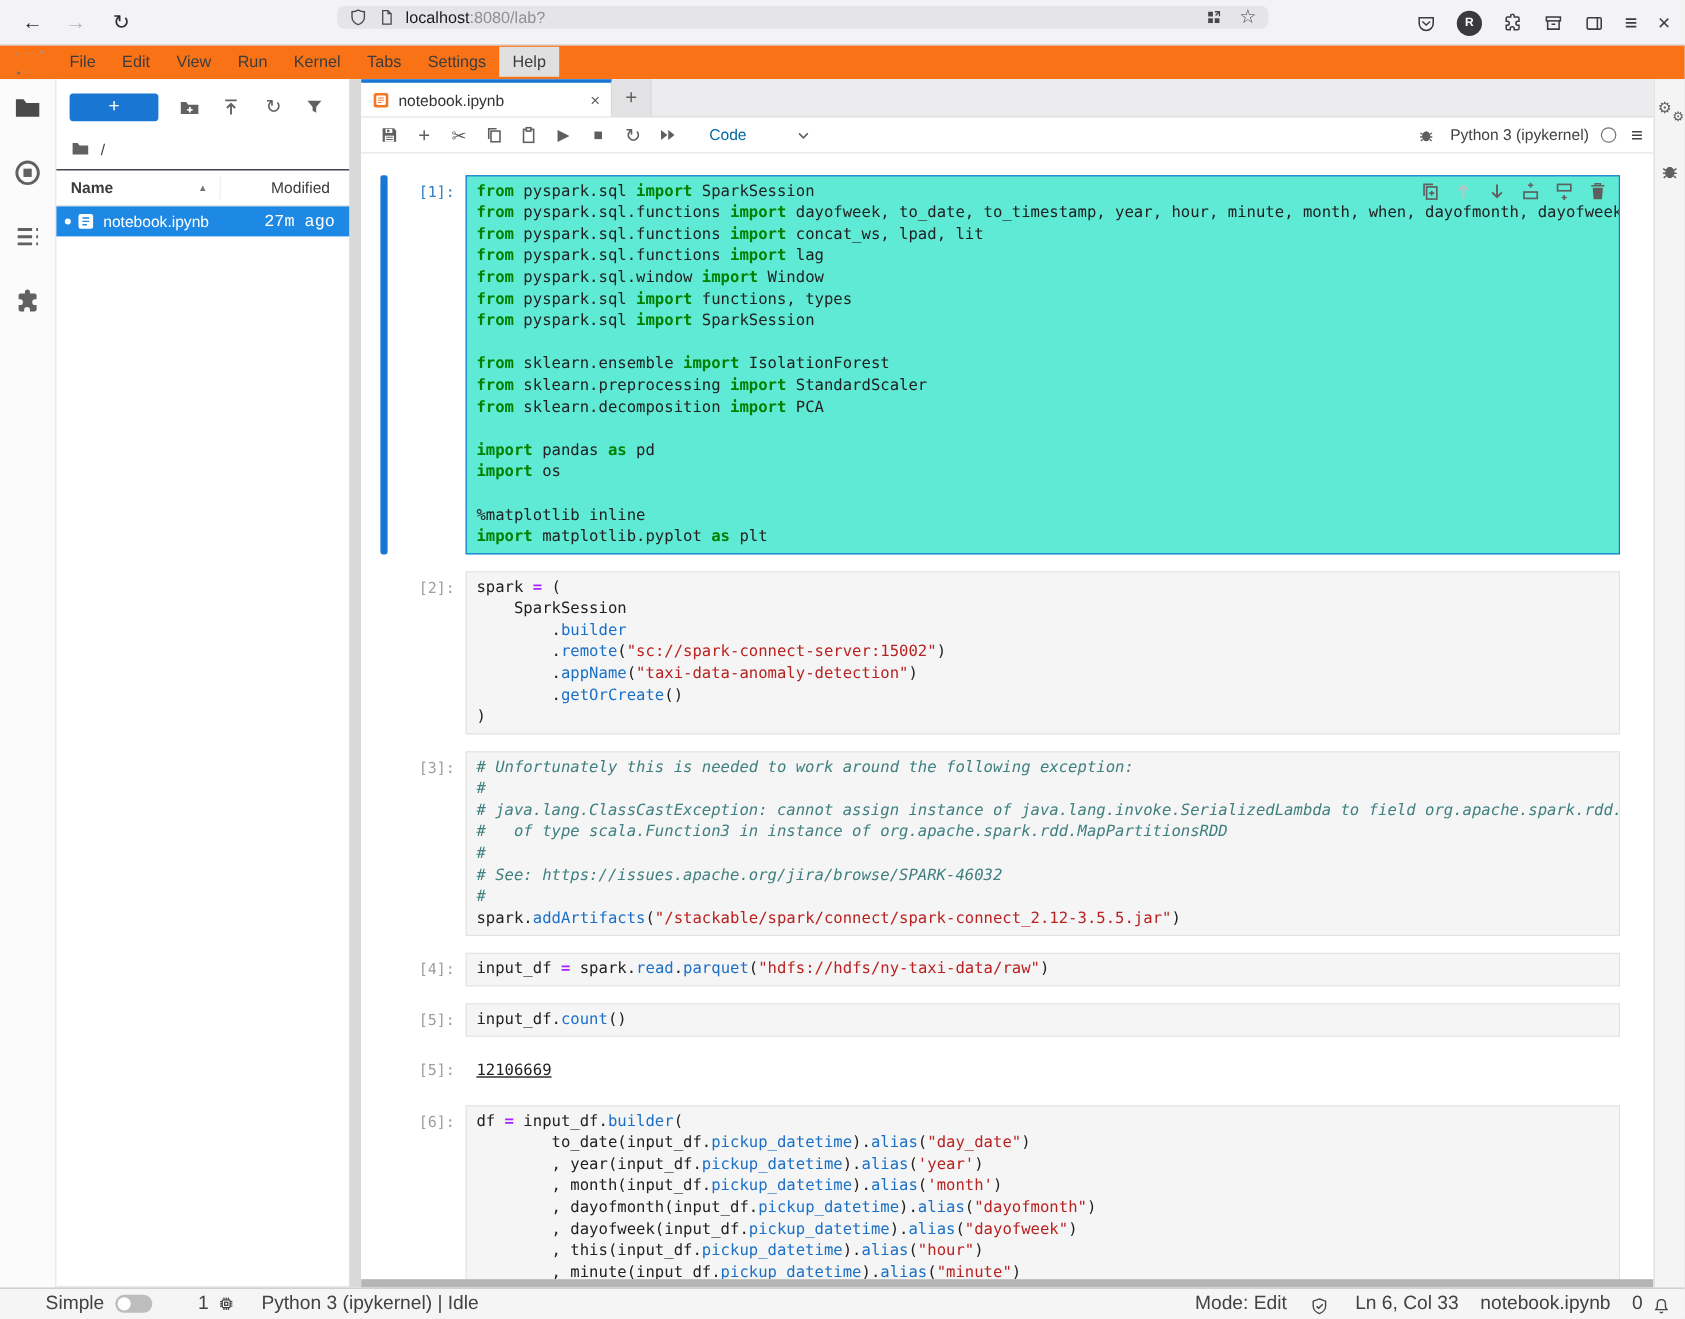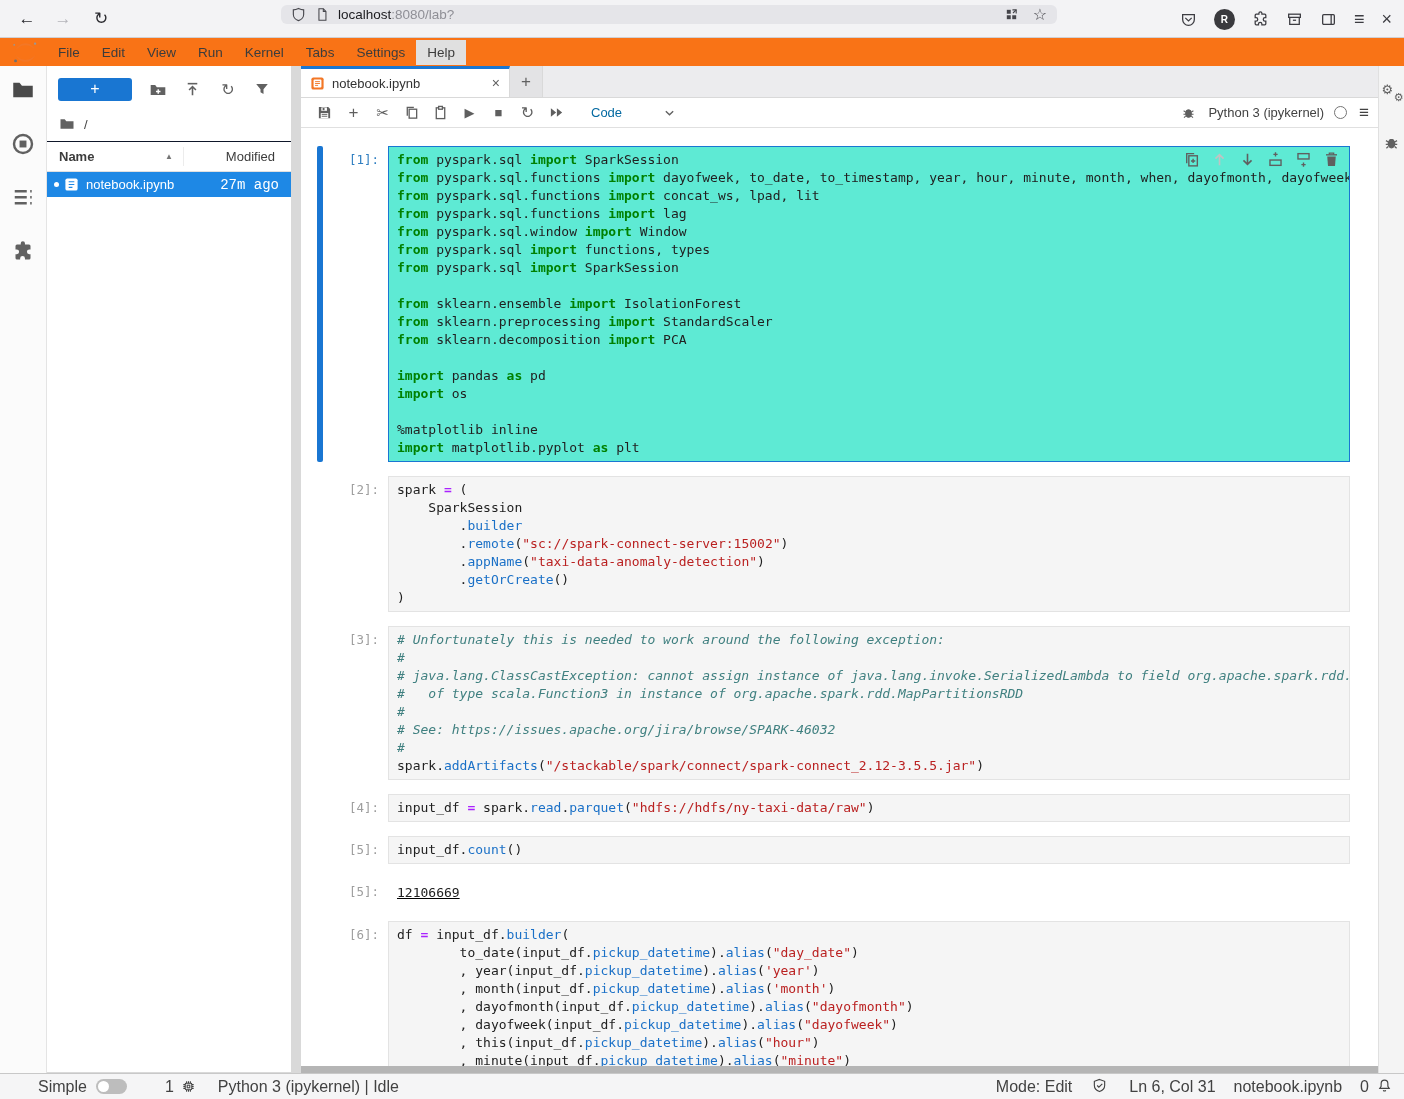--- a/index.html
+++ b/index.html
@@ -116,21 +116,21 @@
     border-top:1px solid #c8c8c8; display:flex; align-items:center; font-size:16px;
     color:#424242; padding:0 12px; }
   #simple-label { margin-left:26px; }
   #simple-toggle { width:31px; height:15px; border-radius:8px; background:#bdbdbd;
     margin-left:9px; position:relative; }
   #simple-toggle .knob { position:absolute; left:2px; top:2px; width:11px; height:11px;
     border-radius:50%; background:#fff; }
   #kcount { margin-left:38px; }
   #chip-icon { margin-left:7px; color:#424242; }
   #kstatus { margin-left:22px; }
-  #sb-right { margin-left:auto; display:flex; align-items:flex-start; }
+  #sb-right { margin-left:auto; display:flex; align-items:flex-end; }
   #sb-right .sb-item { margin-left:0; }
   #mode-label { margin-right:20px; }
   #shield-check { color:#424242; margin-right:22px; }
   #pos-label { margin-right:18px; }
   #sb-file { margin-right:18px; }
   #notif-count { margin-right:8px; }
   #bell-icon { color:#424242; }
 </style>
 </head>
 <body>
@@ -515,21 +515,21 @@
     </span>
     <span id="kstatus">Python 3 (ipykernel) | Idle</span>
     <span id="sb-right">
       <span id="mode-label" class="sb-item">Mode: Edit</span>
       <span id="shield-check">
         <svg viewBox="0 0 16 16" width="15" height="15" fill="none" stroke="currentColor" stroke-width="1.2">
             <path d="M8 1.5 13.5 3.5V8c0 3.5-3.5 5.8-5.5 6.5C6 13.8 2.5 11.5 2.5 8V3.5Z"></path>
             <path d="M5.5 8l1.8 1.8L11 6.2"></path>
           </svg>
       </span>
-      <span id="pos-label">Ln 6, Col 31</span>
+      <span id="pos-label">Ln 6, Col 33</span>
       <span id="sb-file">notebook.ipynb</span>
       <span id="notif-count">0</span>
       <span id="bell-icon">
         <svg viewBox="0 0 16 16" width="15" height="15" fill="none" stroke="currentColor" stroke-width="1.2">
             <path d="M8 2.2c-2.3 0-3.6 1.7-3.6 3.8v3L3 11h10l-1.4-2V6c0-2.1-1.3-3.8-3.6-3.8z"></path>
             <path d="M6.7 13a1.4 1.4 0 0 0 2.6 0"></path>
           </svg>
       </span>
     </span>
   </footer>

